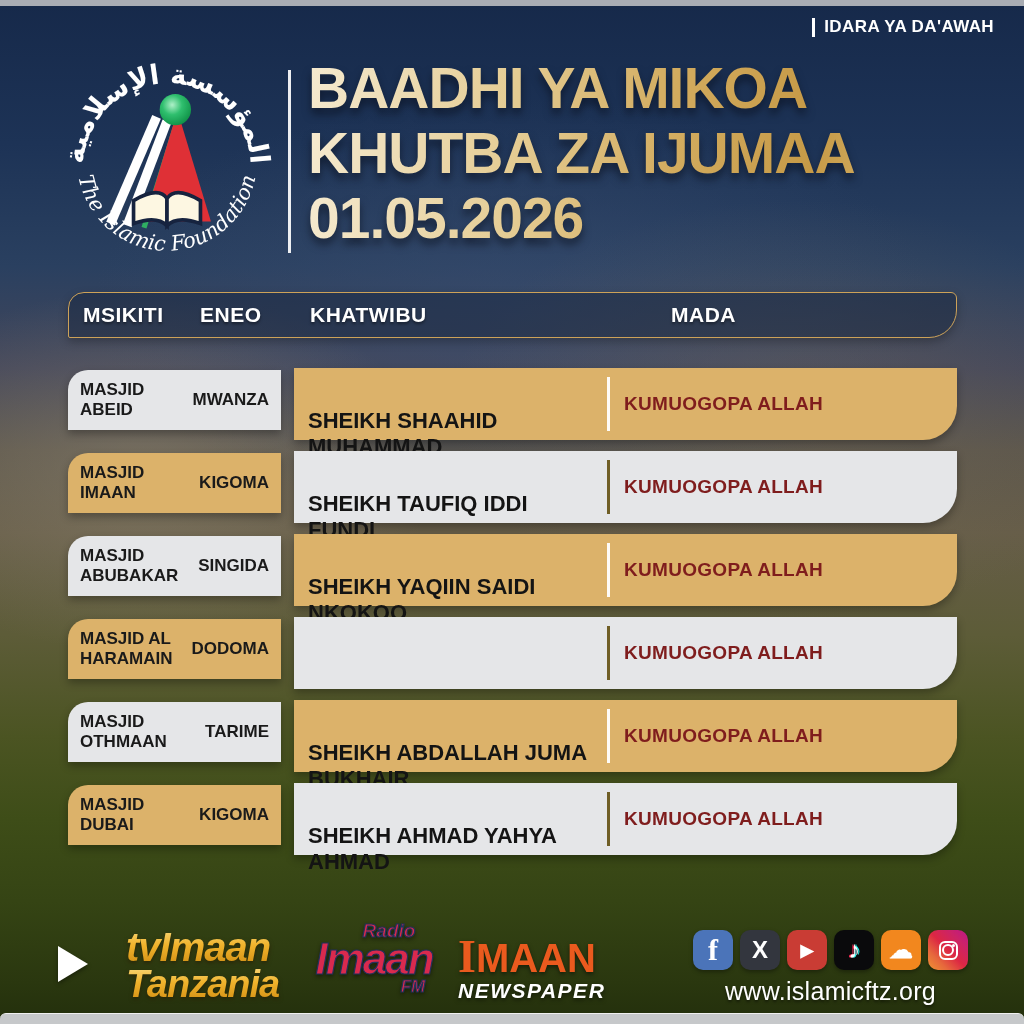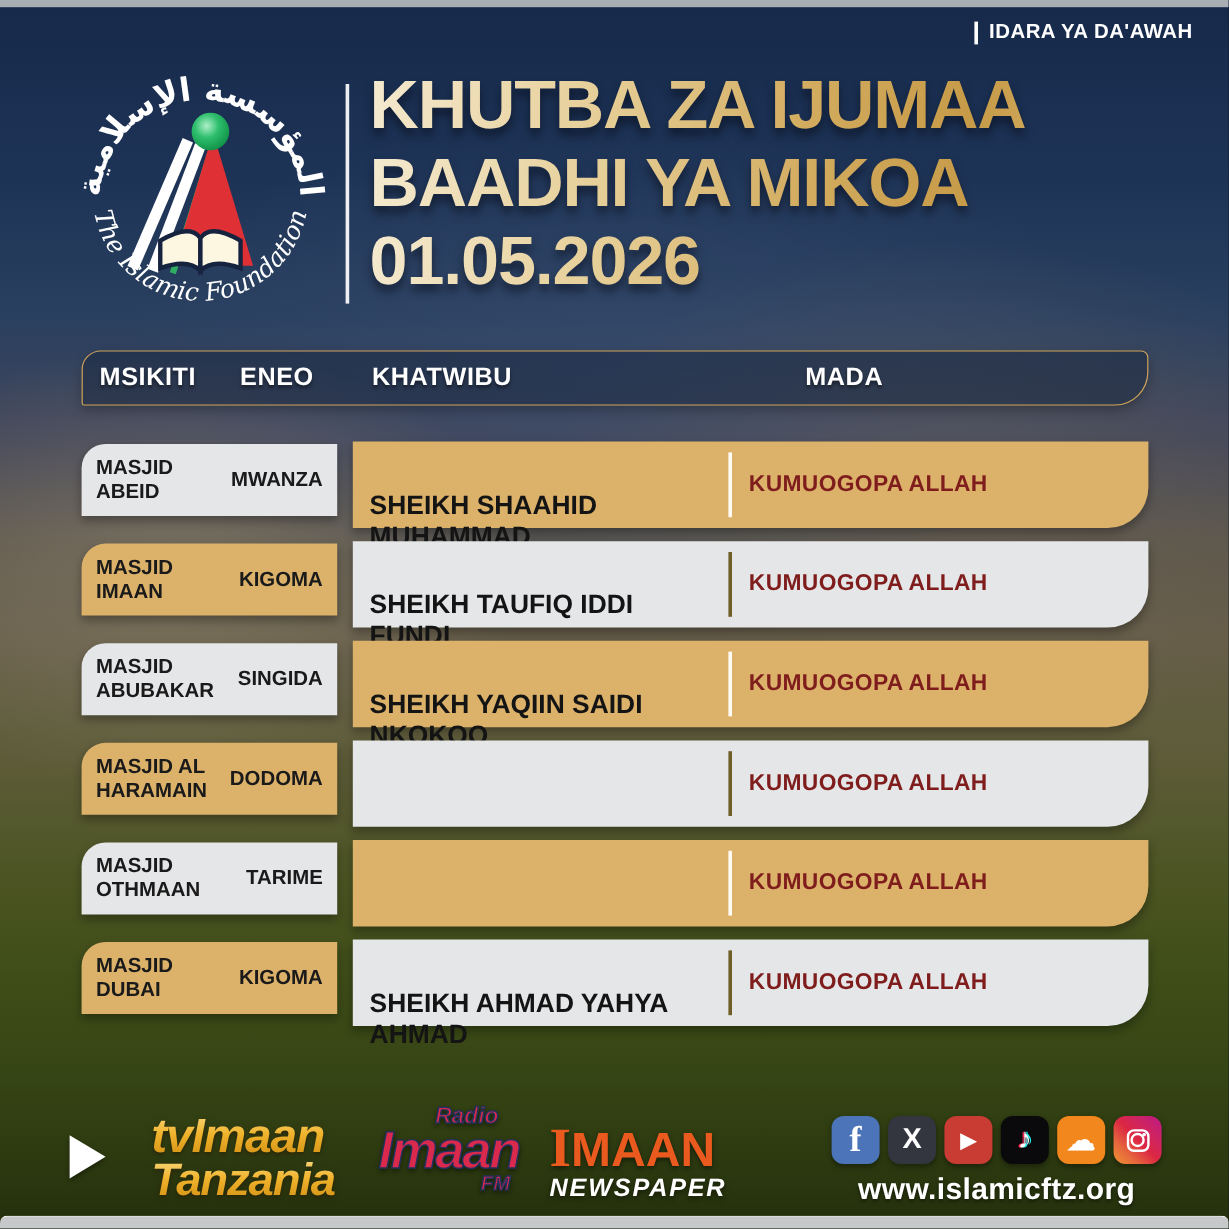--- a/index.html
+++ b/index.html
@@ -98,21 +98,21 @@
   .sicon{width:40px;height:40px;border-radius:10px;display:flex;align-items:center;justify-content:center;
          color:#fff;font-weight:bold;font-size:24px;cursor:pointer;box-shadow:0 2px 4px rgba(0,0,0,.35);}
   .sicon.facebook{font-family:"Liberation Serif",serif;font-size:30px;}
   .sicon.youtube{font-size:17px;}
   .sicon.tiktok{text-shadow:1.5px 0 0 #25f4ee,-1.5px 0 0 #fe2c55;}
   .sicon.instagram{background:linear-gradient(45deg,#f09433 0%,#e6683c 25%,#dc2743 50%,#cc2366 75%,#bc1888 100%);}
   .ig-cam{width:19px;height:19px;border:2.5px solid #fff;border-radius:6px;position:relative;display:block;}
   .ig-cam::after{content:"";position:absolute;left:50%;top:50%;transform:translate(-50%,-50%);
                  width:8px;height:8px;border:2.5px solid #fff;border-radius:50%;}
   .ig-cam::before{content:"";position:absolute;right:1px;top:1px;width:3px;height:3px;background:#fff;border-radius:50%;}
-  .website{color:#fff;font-size:25px;font-weight:700;letter-spacing:.3px;cursor:pointer;
+  .website{color:#fff;font-size:25px;font-weight:400;letter-spacing:.3px;cursor:pointer;
            text-shadow:0 2px 3px rgba(0,0,0,.5);}
 </style>
 </head>
 <body>
 
 <div class="canvas">
   <div class="bar-top"></div>
 
   <div class="dept">IDARA YA DA'AWAH</div>
 
@@ -141,22 +141,22 @@
       <textPath href="#arcTop" startOffset="50%" text-anchor="middle">المؤسسة الإسلامية</textPath>
     </text>
     <text font-size="20" font-style="italic" fill="#ffffff" font-family="DejaVu Serif, serif">
       <textPath href="#arcBot" startOffset="50%" text-anchor="middle">The Islamic Foundation</textPath>
     </text>
   </svg>
 
   <div class="title-divider"></div>
 
   <div class="title">
+    <div class="line">BAADHI YA MIKOA</div>
     <div class="line">KHUTBA ZA IJUMAA</div>
-    <div class="line">BAADHI YA MIKOA</div>
     <div class="line">01.05.2026</div>
   </div>
 
   <div class="thead">
     <span class="th-msikiti">MSIKITI</span>
     <span class="th-eneo">ENEO</span>
     <span class="th-khatwibu">KHATWIBU</span>
     <span class="th-mada">MADA</span>
   </div>
 
@@ -214,20 +214,22 @@
       </div>
     </div>
 
     <div class="row">
       <div class="cell-left">
         <span class="masjid">MASJID
 OTHMAAN</span>
         <span class="eneo">TARIME</span>
       </div>
       <div class="cell-right">
+        <span class="sheikh">SHEIKH ABDALLAH JUMA
+BUKHAIR</span>
         <span class="vdivider"></span>
         <span class="mada">KUMUOGOPA ALLAH</span>
       </div>
     </div>
 
     <div class="row alt">
       <div class="cell-left">
         <span class="masjid">MASJID
 DUBAI</span>
         <span class="eneo">KIGOMA</span>

